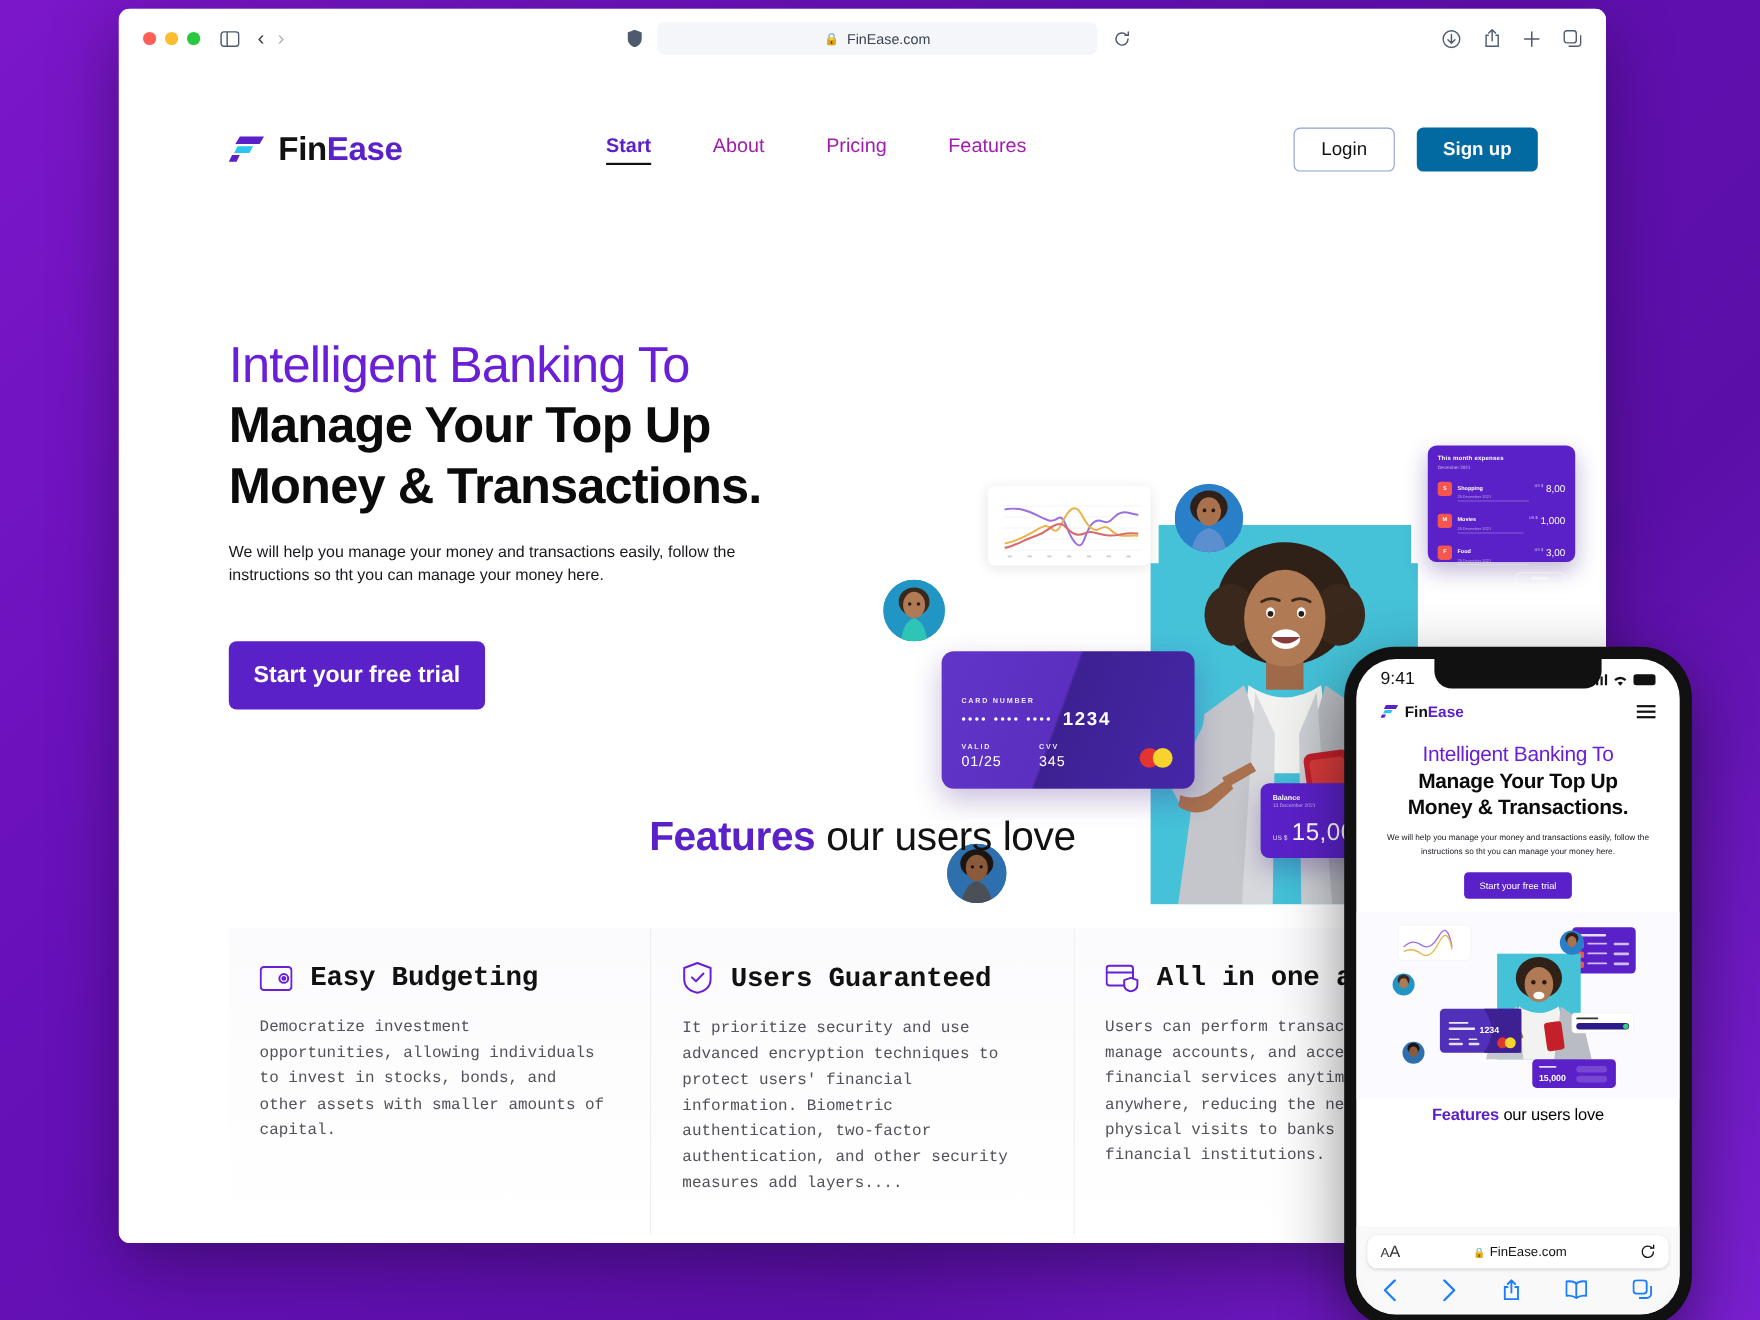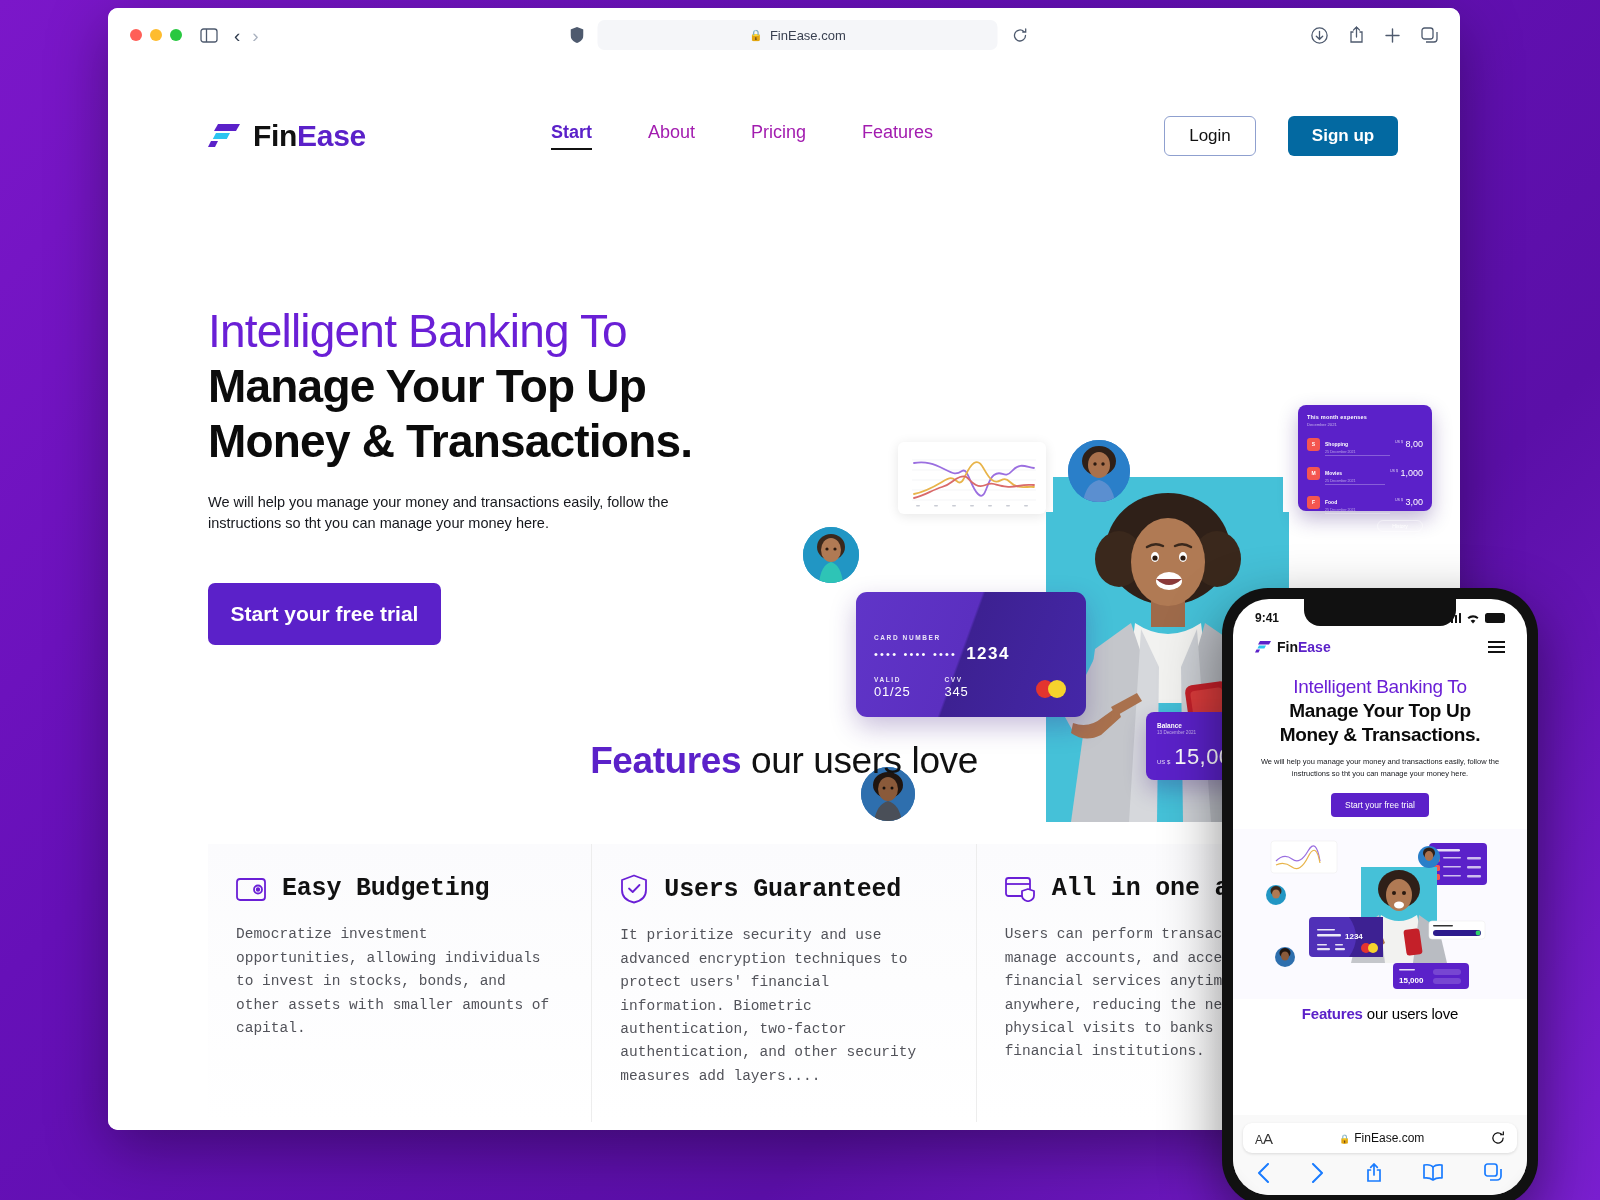--- a/index.html
+++ b/index.html
@@ -76,21 +76,21 @@
   .logo-text .ease { color: #5b21c9; }
 
   .nav { display: flex; gap: 56px; margin-left: 185px; align-items: center; }
   .nav-item { font-size: 18px; color: #a21caf; cursor: pointer; position: relative; padding-bottom: 7px; }
   .nav-item.active { color: #5b21c9; font-weight: 600; }
   .nav-item.active::after {
     content: ""; position: absolute; left: 0; right: 0; bottom: 0;
     height: 2px; background: #111;
   }
 
-  .auth { margin-left: auto; display: flex; gap: 32px; align-items: flex-end; }
+  .auth { margin-left: auto; display: flex; gap: 20px; align-items: flex-end; }
   .btn-login {
     width: 92px; height: 40px; border: 1px solid #8fa0cf; border-radius: 6px;
     background: #fff; color: #111; font-size: 17px; cursor: pointer;
     font-family: inherit;
   }
   .btn-signup {
     width: 110px; height: 40px; border: none; border-radius: 6px;
     background: #0369a1; color: #fff; font-size: 17px; font-weight: 600; cursor: pointer;
     font-family: inherit;
   }
@@ -243,21 +243,21 @@
     width: 100%; height: 100%; background: #fff;
     border-radius: 36px; overflow: hidden; position: relative;
   }
   .notch {
     position: absolute; left: 50%; transform: translateX(-50%); top: 0;
     width: 152px; height: 27px; background: #111;
     border-bottom-left-radius: 16px; border-bottom-right-radius: 16px; z-index: 5;
   }
   .p-status {
     height: 32px; display: flex; align-items: center; justify-content: space-between;
-    padding: 6px 22px 0; font-size: 12px; font-weight: bold; color: #111;
+    padding: 6px 22px 0; font-size: 16px; font-weight: normal; color: #111;
   }
   .p-status .right { display: flex; align-items: center; gap: 5px; }
   .bars { display: flex; align-items: flex-end; gap: 1.5px; height: 10px; }
   .bars i { width: 2.5px; background: #111; border-radius: .5px; display: block; }
   .batt { width: 20px; height: 10px; border-radius: 2.5px; background: #111; }
 
   .p-header {
     display: flex; align-items: center; justify-content: space-between;
     padding: 8px 22px 4px;
   }

